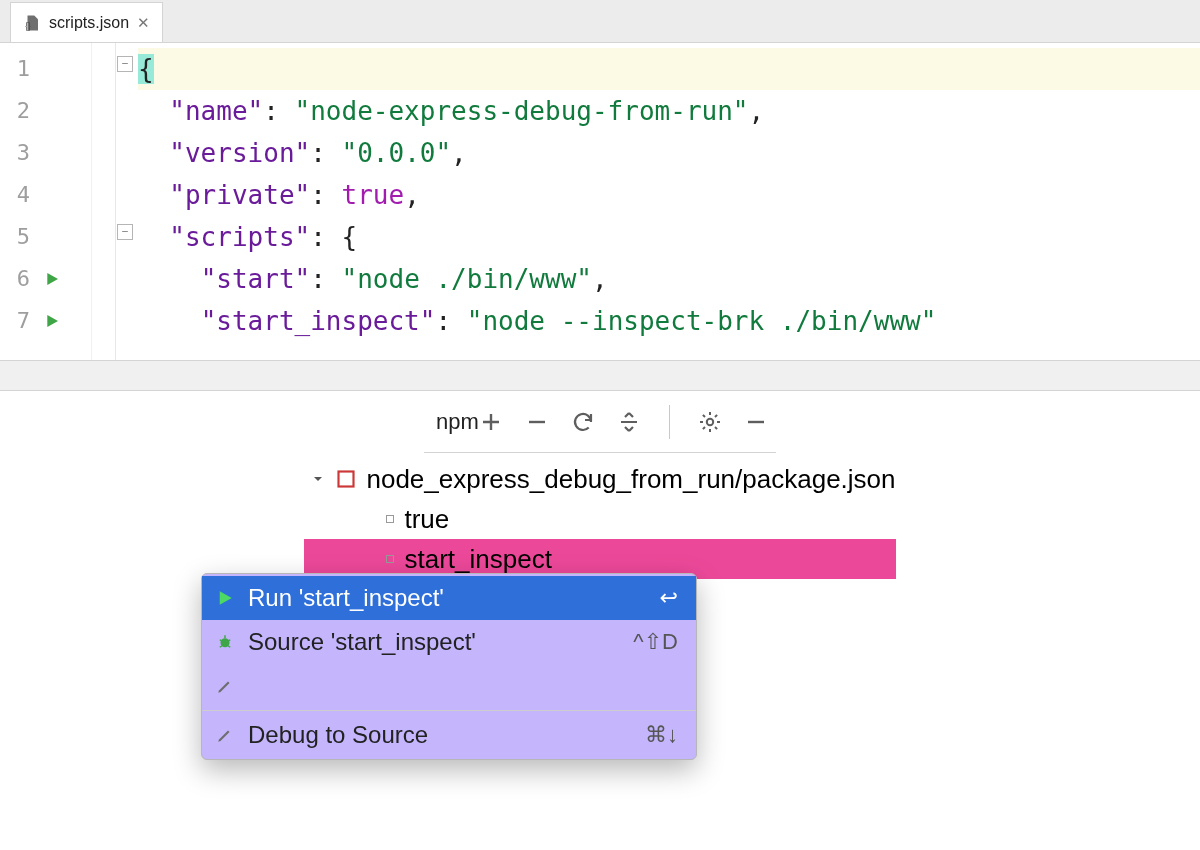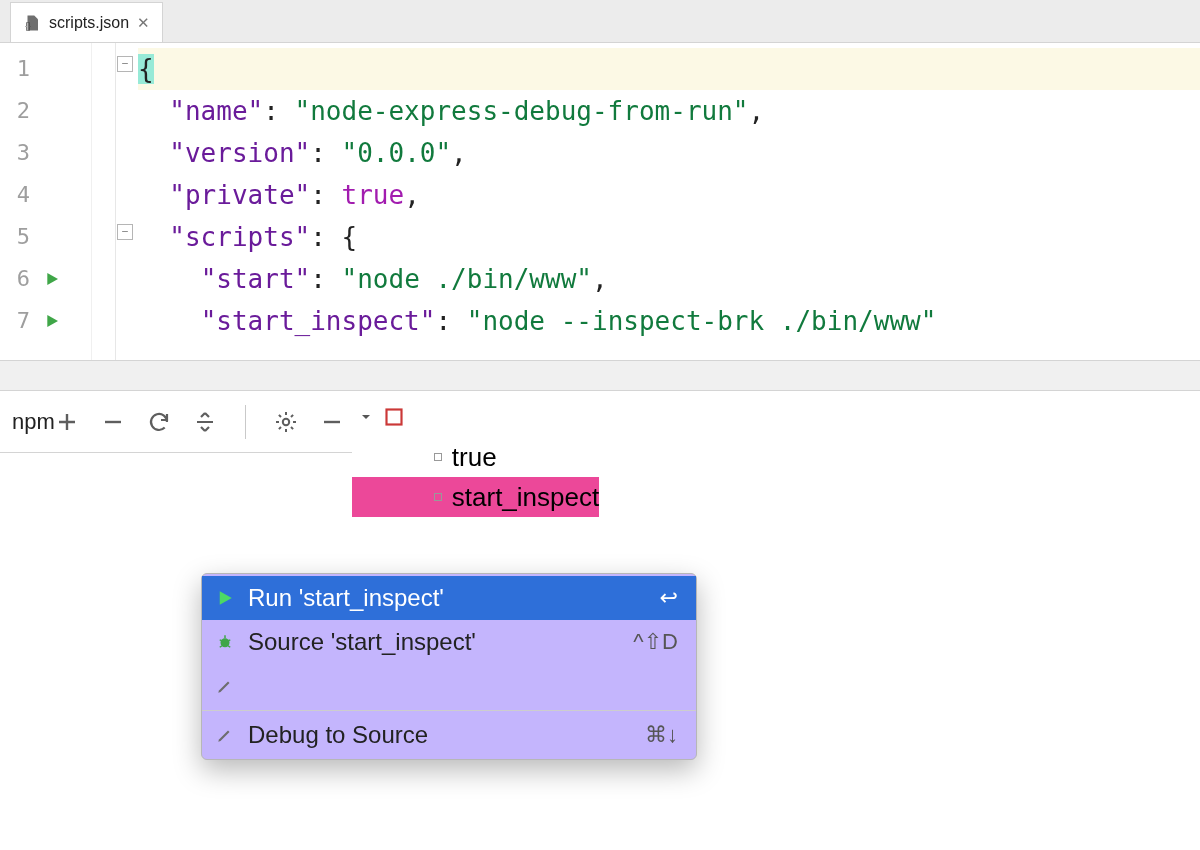--- a/index.html
+++ b/index.html
@@ -97,21 +97,21 @@
   .tok-punct { color:#222; }
   .tok-kw { color:#a21caf; }
 
   .scrollbar-horiz {
     height: 31px;
     background: #f0f0f0;
     border-top:1px solid #d4d4d4;
     border-bottom:1px solid #d4d4d4;
   }
 
-  .npm-panel { display:flex; height: 459px; }
+  .npm-panel { display:flex; flex-direction:column; height: 459px; align-items: center; }
   .npm-header {
     height: 62px;
     display:flex;
     align-items:center;
     border-bottom:1px solid #d4d4d4;
     padding: 0 8px;
     font-size: 22px;
     color:#222;
   }
   .npm-header .title { flex:1; padding-left:4px; }
@@ -282,20 +282,21 @@
       <span class="chev">
           <svg viewBox="0 0 24 24">
             <path fill="#555" d="M6 9l6 6 6-6z"></path>
           </svg>
         </span>
       <span class="npm-file-icon">
           <svg viewBox="0 0 24 24">
             <rect x="3" y="3" width="18" height="18" fill="none" stroke="#cb3837" stroke-width="2.6"></rect>
           </svg>
         </span>
+      <span>node_express_debug_from_run/package.json</span>
     </div>
     <div class="tree-row indent1">
       <span class="bullet"></span>
       <span>true</span>
     </div>
     <div class="tree-row indent1 selected">
       <span class="bullet"></span>
       <span>start_inspect</span>
     </div>
   </div>

